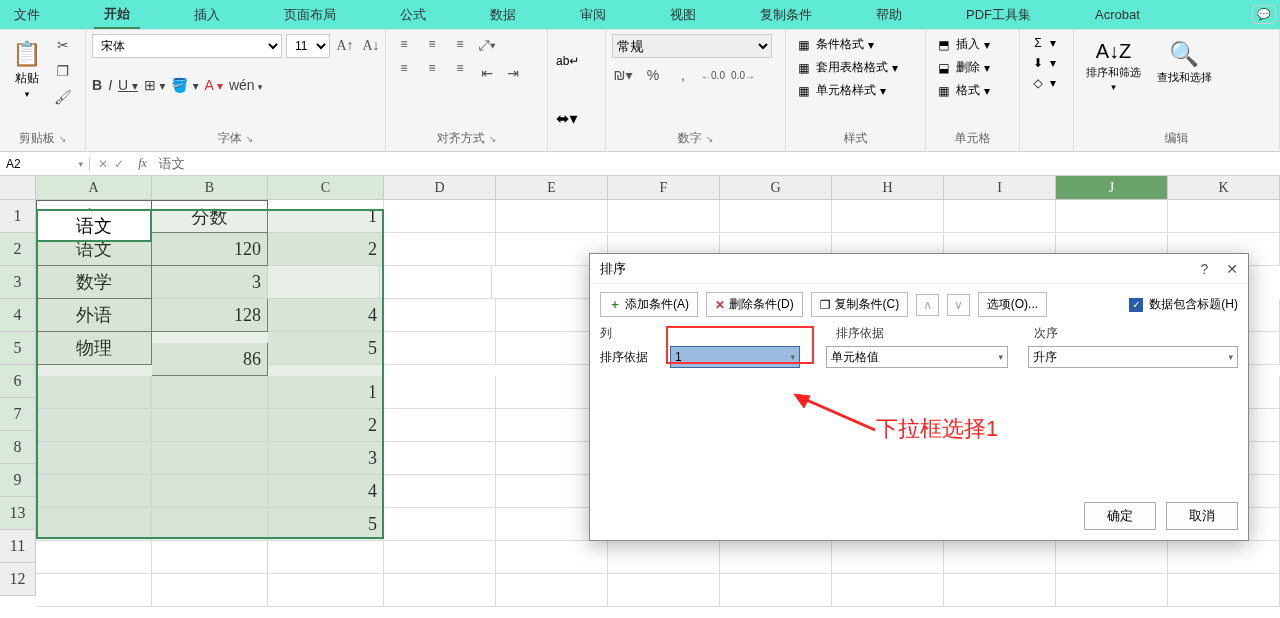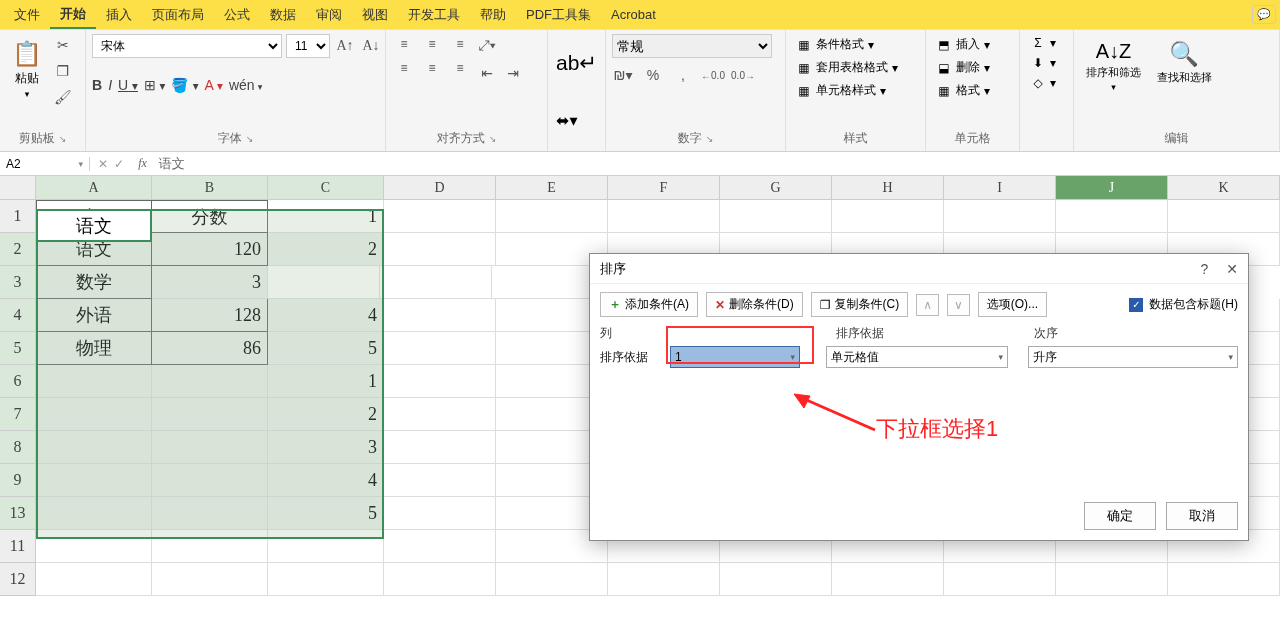--- a/index.html
+++ b/index.html
@@ -1,19 +1,19 @@
 <!DOCTYPE html>
 <html><head>
 <meta charset="utf-8">
 <style>
 * { box-sizing: border-box; margin: 0; padding: 0; }
 body { font-family: "Microsoft YaHei", "SimSun", sans-serif; font-size: 12px; background: #fff; overflow: hidden; width: 1280px; height: 618px; position: relative; }
 
 
-.menubar { height: 30px; background: #fde047; display: flex; align-items: center; padding: 0 4px; border-bottom: 1px solid #e0e0e0; }
+.menubar { height: 30px; background: #5eead4; display: flex; align-items: center; padding: 0 4px; border-bottom: 1px solid #e0e0e0; gap: 44px; }
 .menubar span { padding: 4px 10px; cursor: pointer; font-size: 13px; color: #333; }
 .menubar span.active { font-weight: bold; border-bottom: 2px solid #3b8e5a; }
 
 
 .ribbon { height: 122px; background: #f5f5f5; display: flex; border-bottom: 1px solid #d0d0d0; }
 .ribbon-group { display: flex; flex-direction: column; padding: 4px 6px; border-right: 1px solid #e0e0e0; }
 .ribbon-group-content { flex: 1; display: flex; align-items: flex-start; gap: 4px; }
 .ribbon-group-label { text-align: center; font-size: 12px; color: #666; padding-top: 2px; display: flex; justify-content: center; align-items: center; gap: 4px; }
 .ribbon-group-label .launcher { font-size: 9px; color: #888; }
 
@@ -89,21 +89,21 @@
 
 <div class="menubar">
   <span>文件</span>
   <span class="active">开始</span>
   <span>插入</span>
   <span>页面布局</span>
   <span>公式</span>
   <span>数据</span>
   <span>审阅</span>
   <span>视图</span>
-  <span>开发工具</span>
+  <span>复制条件</span>
   <span>帮助</span>
   <span>PDF工具集</span>
   <span>Acrobat</span>
   <span style="margin-left:auto;border:1px solid #ccc;border-radius:3px;padding:2px 4px;font-size:11px;">💬</span>
 </div>
 
 <div class="ribbon">
 
   <div class="ribbon-group" style="width:86px">
     <div class="ribbon-group-content">
@@ -174,21 +174,21 @@
     </div>
     <div class="ribbon-group-label">
         <span>对齐方式</span>
         <span class="launcher">↘</span>
       </div>
   </div>
 
   <div class="ribbon-group" style="width:58px">
     <div class="ribbon-group-content" style="flex-direction:column;justify-content:space-around">
       <div class="big-btn" style="padding:2px">
-          <span style="font-size:21px">ab↵</span>
+          <span style="font-size:12px">ab↵</span>
         </div>
       <div class="big-btn" style="padding:2px">
           <span style="font-size:16px">⬌▾</span>
         </div>
     </div>
     <div class="ribbon-group-label"></div>
   </div>
 
   <div class="ribbon-group" style="width:180px">
     <div class="ribbon-group-content" style="flex-direction:column;gap:6px">
@@ -354,21 +354,21 @@
           <div class="grid-cell" style="width: 112px;"></div>
           <div class="grid-cell" style="width: 112px;"></div>
           <div class="grid-cell" style="width: 112px;"></div>
           <div class="grid-cell" style="width: 112px;"></div>
           <div class="grid-cell" style="width: 112px;"></div>
           <div class="grid-cell" style="width: 112px;"></div>
           <div class="grid-cell" style="width: 112px;"></div>
         </div>
         <div class="grid-row">
           <div class="grid-cell" style="width: 116px; border-right: 1px solid rgb(102, 102, 102); border-bottom: 1px solid rgb(102, 102, 102); border-left: 1px solid rgb(102, 102, 102); background: rgba(160, 190, 160, 0.22);">物理</div>
-          <div class="grid-cell num" style="width: 116px; border-right: 1px solid rgb(102, 102, 102); border-bottom: 1px solid rgb(102, 102, 102); background: rgba(160, 190, 160, 0.22);">86</div>
+          <div class="grid-cell num" style="width: 116px; border-right: 1px solid rgb(102, 102, 102); border-bottom: 1px solid rgb(102, 102, 102); background: rgba(160, 190, 160, 0.22); margin-top: 11px;">86</div>
           <div class="grid-cell num" style="width: 116px; background: rgba(160, 190, 160, 0.22);">5</div>
           <div class="grid-cell" style="width: 112px;"></div>
           <div class="grid-cell" style="width: 112px;"></div>
           <div class="grid-cell" style="width: 112px;"></div>
           <div class="grid-cell" style="width: 112px;"></div>
           <div class="grid-cell" style="width: 112px;"></div>
           <div class="grid-cell" style="width: 112px;"></div>
           <div class="grid-cell" style="width: 112px;"></div>
           <div class="grid-cell" style="width: 112px;"></div>
         </div>

